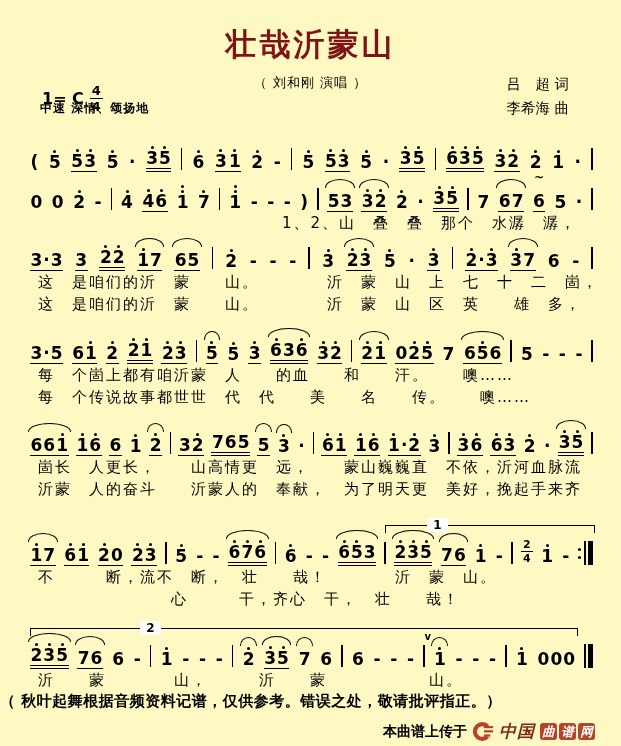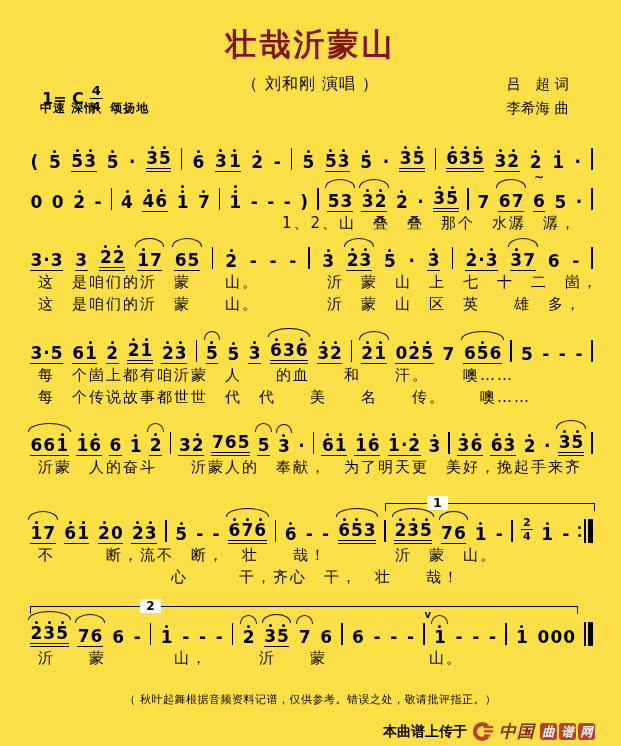--- a/index.html
+++ b/index.html
@@ -1,21 +1,21 @@
 <!DOCTYPE html>
 <html><head>
 <meta charset="utf-8">
 <style>
   html,body{margin:0;padding:0;background:#e8e8e8;}
-  .page{position:relative;width:621px;height:746px;margin:0 auto;background:#fde047;
+  .page{position:relative;width:621px;height:746px;margin:0 auto;background:#fef9c3;
         font-family:"DejaVu Sans",sans-serif;color:#000;overflow:hidden;}
   
   .title{margin:0;padding-top:24px;text-align:center;font-size:31px;font-weight:bold;
          letter-spacing:3px;color:#7d1516;}
-  .subtitle{text-align:center;font-size:16px;margin-top:8px;letter-spacing:1px;}
+  .subtitle{text-align:center;font-size:13px;margin-top:8px;letter-spacing:1px;}
   .credits{position:absolute;top:72px;right:52px;font-size:14.5px;line-height:24px;text-align:center;}
   .keysig{position:absolute;top:84px;left:42px;display:flex;align-items:center;gap:6px;
           font-size:16px;font-weight:bold;justify-content:center;}
   .frac{display:inline-flex;flex-direction:column;align-items:center;font-size:13px;line-height:1;}
   .frac .ft{border-bottom:1.5px solid #000;padding:0 2px 1px;}
   .frac .fb{padding-top:1px;}
   .tempo{position:absolute;top:100px;left:40px;font-size:12px;font-weight:bold;letter-spacing:1px;}
   
   .systems{position:absolute;top:140px;left:30px;right:28px;}
   .system{margin-bottom:0;}
@@ -41,22 +41,22 @@
       line-height:1;margin-bottom:2px;}
   .ts .ft{border-bottom:1px solid #000;padding:0 2px 1px;}
   .ts .fb{padding-top:1px;}
   .volta{position:relative;height:16px;}
   .volta-line{position:absolute;top:7px;height:7px;border-top:1.5px solid #000;
               border-left:1.5px solid #000;border-right:1.5px solid #000;}
   .volta-label{position:absolute;top:-8px;left:20%;background:#fdfdfb;padding:0 6px;
                font-size:12px;font-weight:bold;line-height:14px;}
   .lyrics{font-size:15px;line-height:22px;letter-spacing:2px;white-space:pre;}
   
-  .srcnote{position:absolute;top:692px;left:0;right:0;text-align:center;
-           font-size:11px;font-weight:normal;letter-spacing:0.5px;}
+  .srcnote{position:absolute;top:692px;left:0;right:0;text-align:left;
+           font-size:15px;font-weight:bold;letter-spacing:0.5px;}
   .footer{position:absolute;top:720px;right:26px;display:flex;align-items:center;gap:5px;}
   .footer .upl{font-size:14px;font-weight:bold;}
   .site-cn{font-size:17px;font-weight:bold;font-style:italic;color:#7b2a1a;letter-spacing:1px;}
   .site-blocks{display:flex;gap:2px;}
   .site-blocks span{display:inline-block;width:17px;height:17px;line-height:17px;text-align:center;
                     background:#b5442a;color:#fff;font-size:12.5px;font-weight:bold;
                     font-style:italic;border-radius:3px;}
 </style>
 </head>
 <body>
@@ -1291,20 +1291,21 @@
               <div class="ch">
                 <div class="chdots">
                   <div class="dot"></div>
                 </div>
                 <div class="glyph">5</div>
               </div>
             </div>
           </div>
           <div class="bar"></div>
         </div>
+        <div class="lyrics" style="padding-left: 8px;">崮长　人更长，　　山高情更　远，　　蒙山巍巍直　不依，沂河血脉流</div>
         <div class="lyrics" style="padding-left: 8px;">沂蒙　人的奋斗　　沂蒙人的　奉献，　为了明天更　美好，挽起手来齐</div>
       </div>
       <div class="system" style="margin-bottom: 11px;">
         <div class="volta">
           <div class="volta-line" style="left: 63%; width: 37%;">
             <div class="volta-label">1</div>
           </div>
         </div>
         <div class="notes">
           <div class="token">

